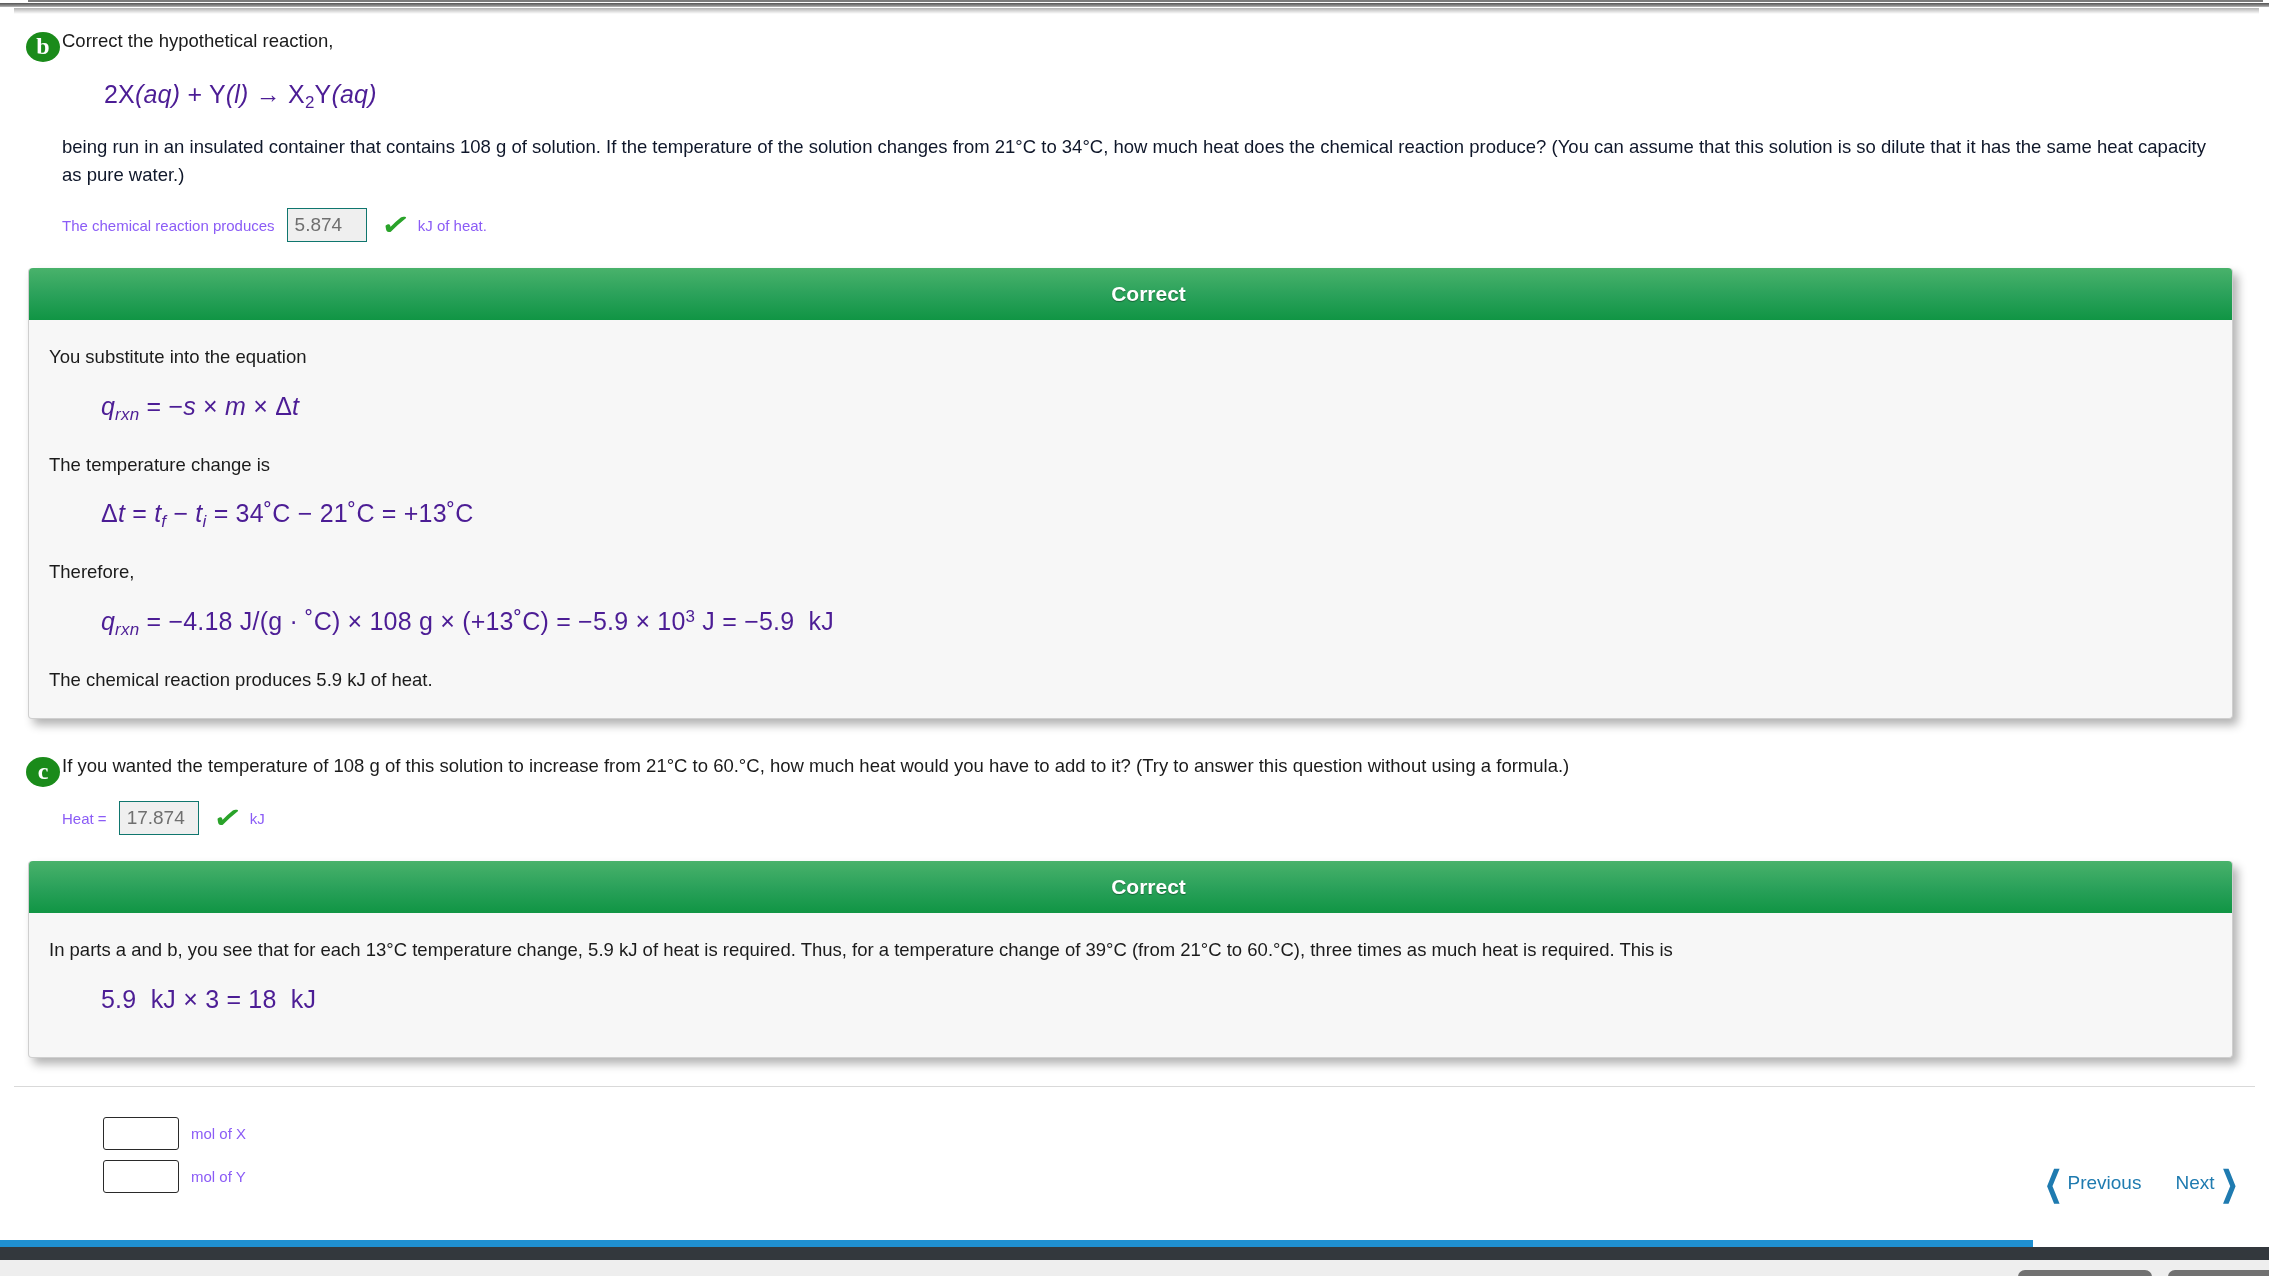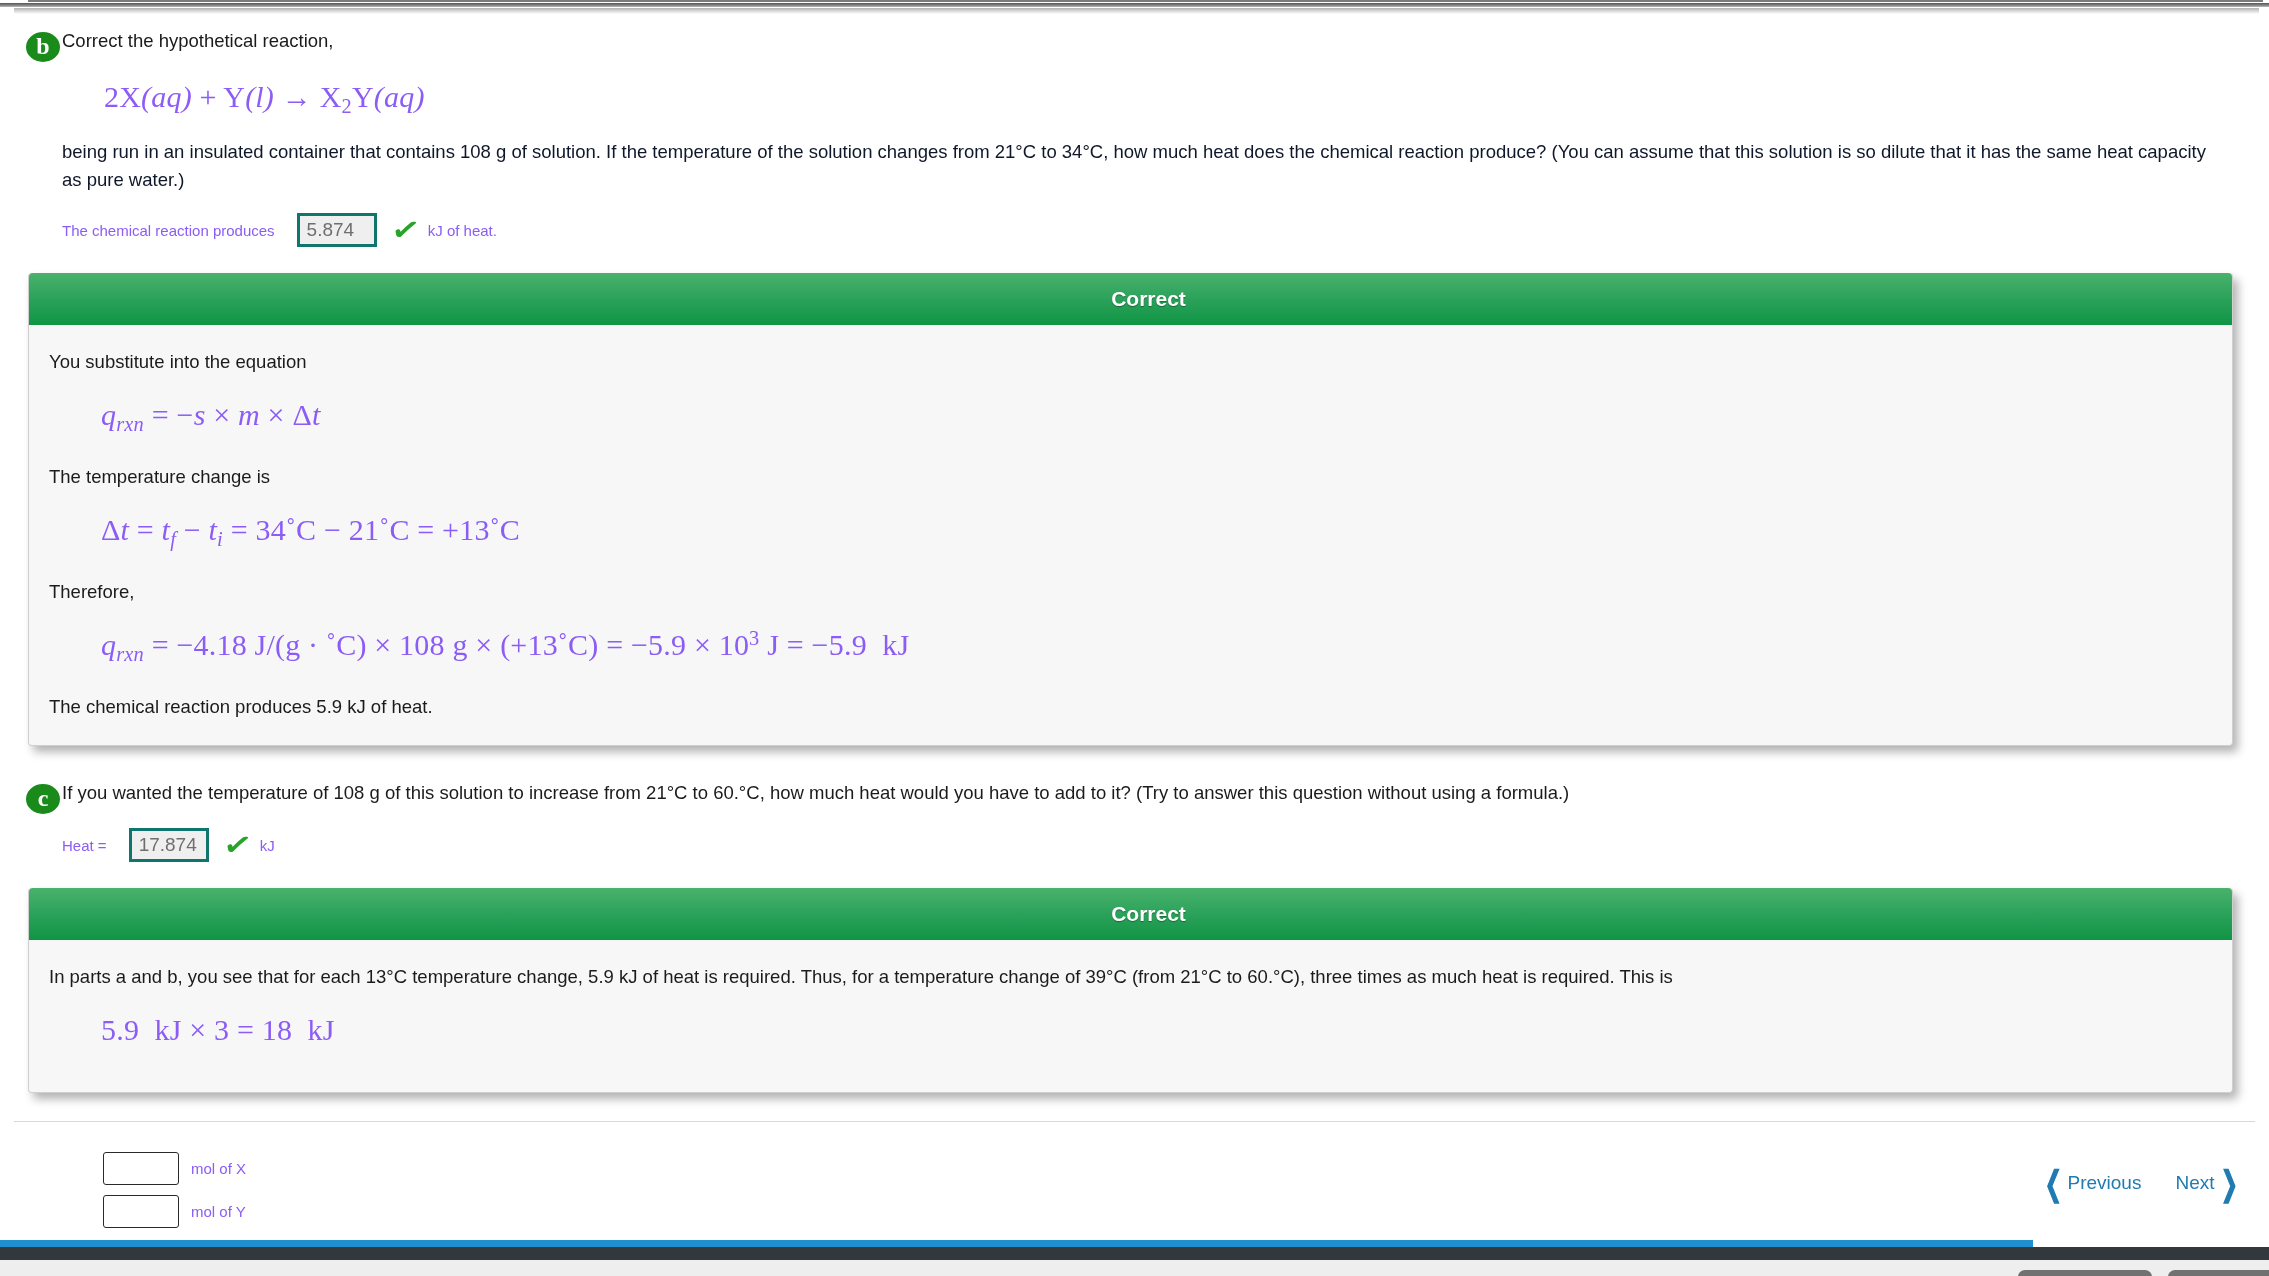--- a/index.html
+++ b/index.html
@@ -63,40 +63,39 @@
     line-height: 1.45;
   }
   .stem {
     padding-left: 36px;
     font-size: 18.5px;
     color: #0f172a;
     line-height: 1.55;
   }
 
   .mathline {
-    font-family: Liberation Serif, serif;
-    font-size: 30px;
-    color: #8b5cf6;
+    font-family: Liberation Sans, sans-serif;
+    font-size: 25px;
+    color: #4c1d95;
     letter-spacing: .2px;
   }
   .mathline .it { font-style: italic; }
   .mathline sub { font-size: 0.68em; vertical-align: -0.28em; }
   .mathline sup { font-size: 0.68em; vertical-align: 0.5em; }
 
   .answerrow { display: flex; align-items: center; gap: 0; }
   .ansinput {
     width: 80px; height: 34px;
     background: #efefef;
-    border: 3px solid #0f766e;
+    border: 1px solid #0f766e;
     color: #6f6f6f;
     font-size: 19px;
     padding: 2px 7px;
     font-family: "Liberation Sans", sans-serif;
     outline: none;
-    margin-left: 10px;
   }
   .check {
     color: #2aa32a;
     font-size: 30px;
     line-height: 1;
     font-weight: bold;
     margin: 0 10px 0 16px;
     transform: scaleX(1.15) rotate(8deg);
     display: inline-block;
   }

